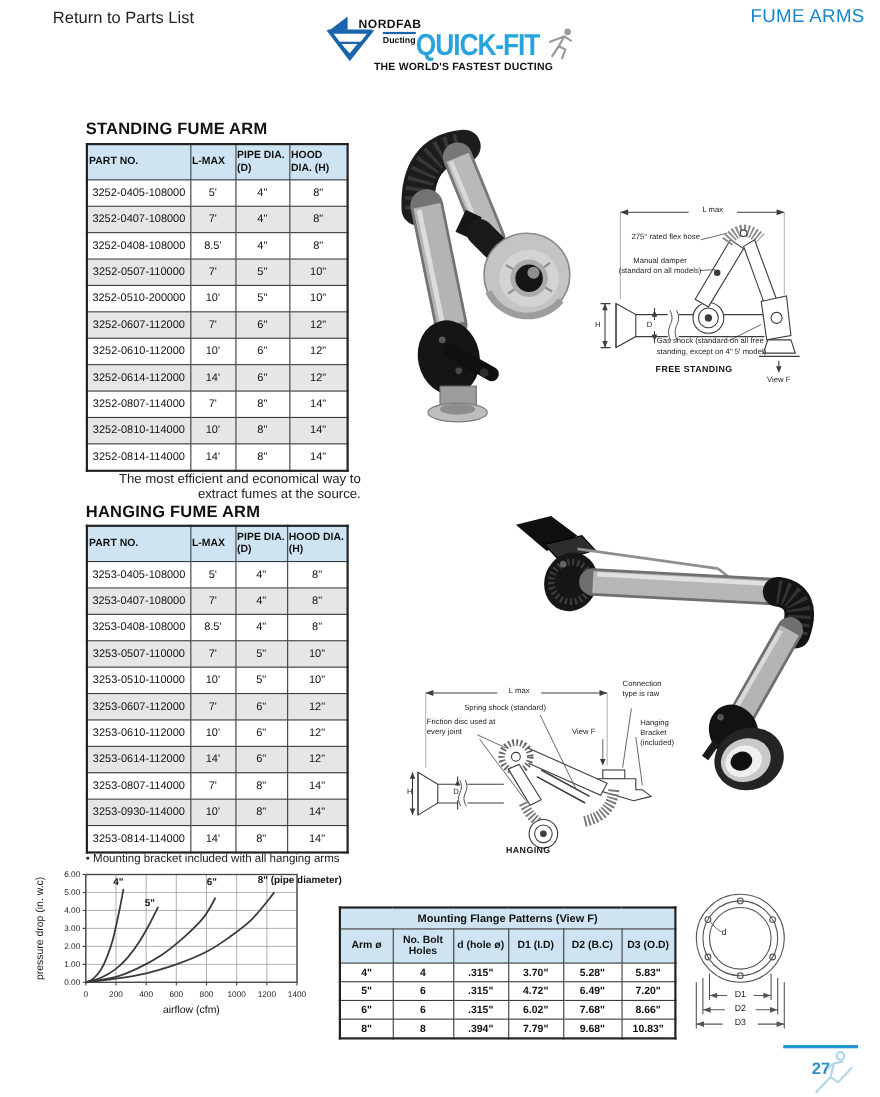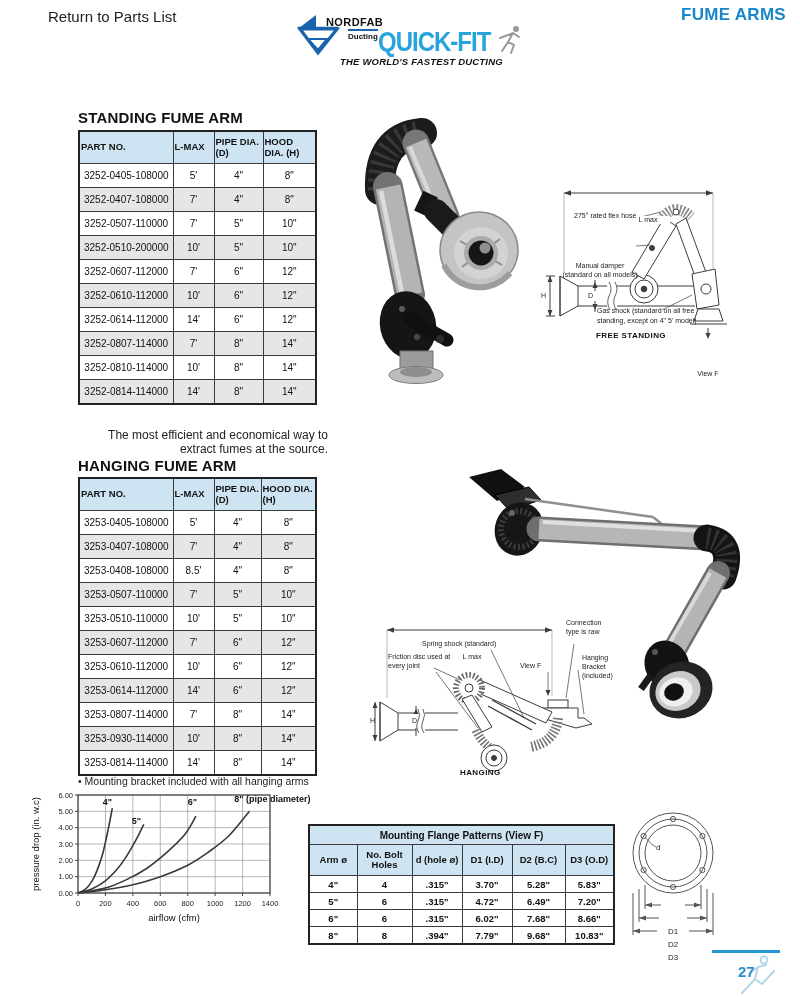--- a/index.html
+++ b/index.html
@@ -2,26 +2,26 @@
 <html><head>
 <meta charset="utf-8">
 <style>
   html,body{margin:0;padding:0;background:#fff;}
   .page{position:relative;width:800px;height:997px;background:#fff;overflow:hidden;
         font-family:"Liberation Sans",sans-serif;color:#1a1a1a;}
   .abs{position:absolute;}
 
   
   .back-link{left:48px;top:8px;font-size:15px;color:#222;text-align:right;}
-  .fume-title{right:14px;top:5px;font-size:17px;font-weight:700;color:#1787c9;letter-spacing:.3px;margin-left:12px;}
+  .fume-title{right:14px;top:5px;font-size:17px;font-weight:400;color:#1787c9;letter-spacing:.3px;margin-left:12px;}
   .logo-wrap{left:296px;top:10px;width:230px;height:62px;}
   .nordfab-text{left:30px;top:6px;font-size:11px;font-weight:800;color:#111;letter-spacing:.4px;}
   .ducting-text{left:52px;top:19px;font-size:8px;font-weight:700;color:#111;border-top:2px solid #1a64ad;padding-top:1px;}
   .quickfit{left:82px;top:16px;font-size:24px;font-weight:800;color:#29a3dc;letter-spacing:-1px;transform:scaleY(1.15);transform-origin:top left;}
-  .tagline{left:44px;top:46px;font-size:9.5px;font-weight:800;font-style:italic;color:#111;letter-spacing:.2px;}
+  .tagline{left:44px;top:46px;font-size:9.5px;font-weight:800;color:#111;letter-spacing:.2px;}
 
   
   .sec-heading{font-size:15px;font-weight:800;color:#111;letter-spacing:.2px;}
   .caption{font-size:12px;color:#222;line-height:1.15;width:250px;text-align:right;}
   .note{font-size:10.5px;color:#222;}
 
   
   table.data-table{position:absolute;border-collapse:collapse;table-layout:fixed;
     border:2px solid #222;font-size:10px;color:#111;}
   table.data-table th{background:#cfe4f2;border:1px solid #3a3a3a;font-weight:700;font-size:9.5px;
@@ -31,21 +31,21 @@
 
   table.flange-table{position:absolute;border-collapse:collapse;table-layout:fixed;
     border:2px solid #222;font-size:9.5px;color:#111;}
   table.flange-table th{background:#cfe4f2;border:1px solid #3a3a3a;font-weight:700;line-height:1.1;}
   table.flange-table th.title-row{height:16px;font-size:10px;}
   table.flange-table thead tr.cols th{height:28px;}
   table.flange-table td{border:1px solid #3a3a3a;text-align:center;height:14px;background:#fff;font-weight:700;}
 
   
   .dlab{position:absolute;font-size:7px;color:#222;line-height:1.12;}
-  .dlab.c{text-align:center;margin-top:28px;}
+  .dlab.c{text-align:center;}
   .dlab.bold{font-weight:800;font-size:8px;letter-spacing:.4px;color:#111;}
   .dlab.bg{background:#fff;padding:0 2px;}
 
   .page-num{font-size:15px;font-weight:700;color:#2b8fc7;}
   .blue-rule{background:#2196d3;height:2.5px;}
   svg{display:block;}
 </style>
 </head>
 <body>
 
@@ -91,20 +91,26 @@
     <tbody>
         <tr>
           <td>3252-0405-108000</td>
           <td>5'</td>
           <td>4"</td>
           <td>8"</td>
         </tr>
         <tr>
           <td>3252-0407-108000</td>
           <td>7'</td>
+          <td>4"</td>
+          <td>8"</td>
+        </tr>
+        <tr>
+          <td>3252-0408-108000</td>
+          <td>8.5'</td>
           <td>4"</td>
           <td>8"</td>
         </tr>
         <tr>
           <td>3252-0507-110000</td>
           <td>7'</td>
           <td>5"</td>
           <td>10"</td>
         </tr>
         <tr>

